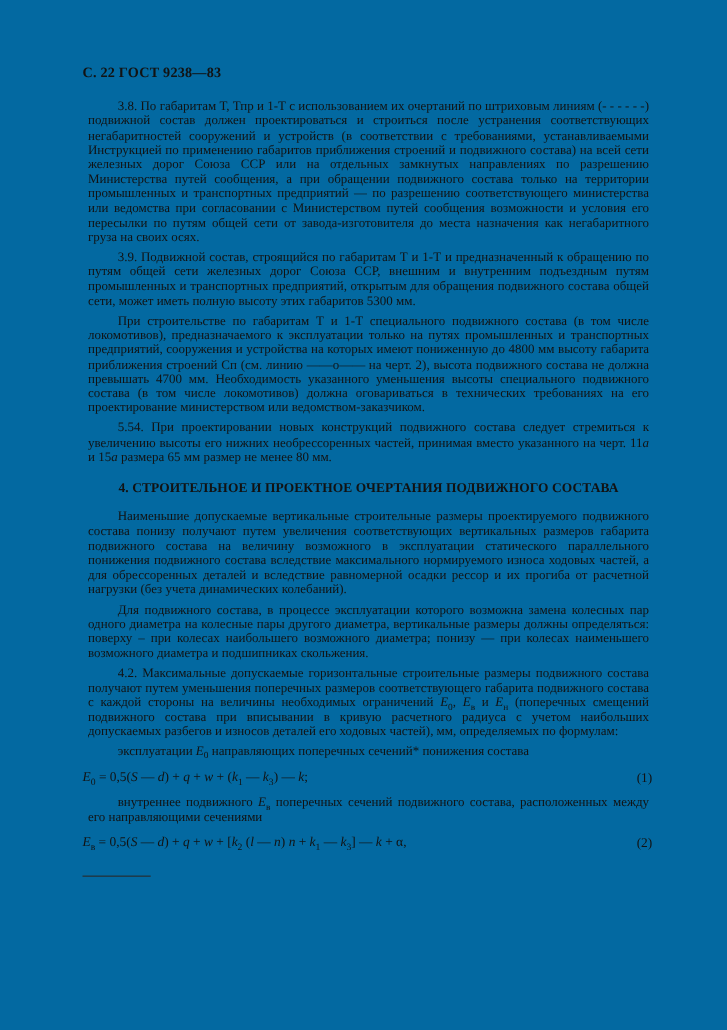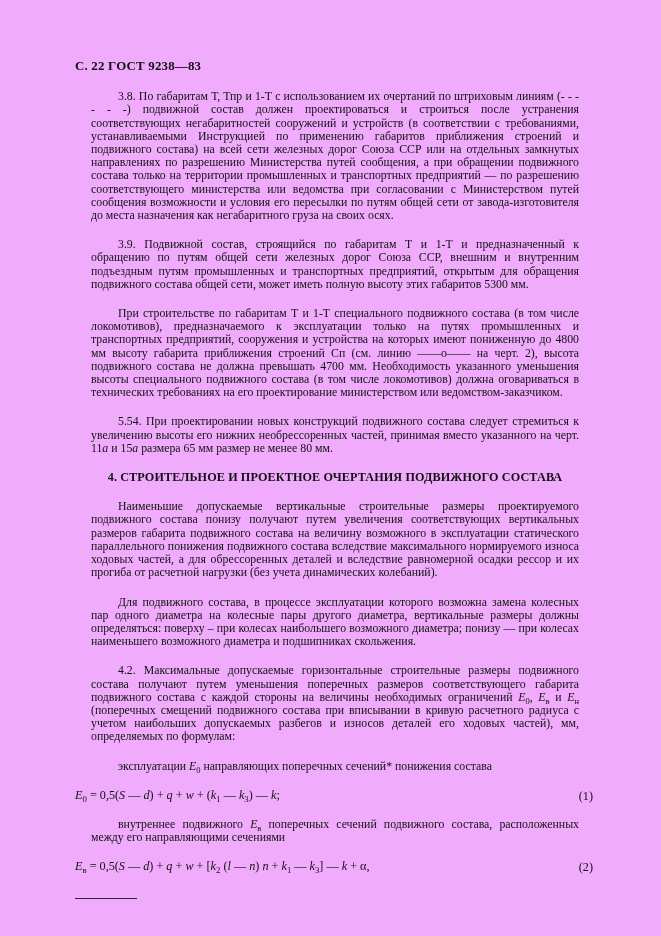--- a/index.html
+++ b/index.html
@@ -1,23 +1,23 @@
 <!DOCTYPE html>
 <html><head>
 <meta charset="utf-8">
 <style>
   html,body{margin:0;padding:0;background:#f4f4f2;}
   .page{
-    width:661px;height:936px;background:#f0abfc;box-sizing:border-box;
+    width:661px;height:936px;background:#0369a1;box-sizing:border-box;
     padding:60px 66px 0 75px;overflow:hidden;
     font-family:"Liberation Serif","DejaVu Serif",serif;
     font-size:11.8px;line-height:13.2px;color:#121212;
   }
   .doc-header{font-weight:bold;font-size:12.9px;margin:0 0 17px 0;letter-spacing:.2px;}
-  .para{margin:16px;text-align:justify;text-indent:27px;}
+  .para{margin:5px;text-align:justify;text-indent:27px;}
   .section-heading{font-weight:bold;text-align:center;font-size:12.2px;margin:15px 0 13px 0;letter-spacing:.1px;}
   .formula{position:relative;margin:10px 0;text-align:left;font-size:12.2px;}
   .formula-body{display:inline-block;}
   .formula-num{position:absolute;right:2px;top:1px;}
   .footnote{margin-top:24px;font-size:10.7px;line-height:12.7px;}
   .footnote-rule{width:62px;border-top:1px solid #2a2a2a;margin:0 0 4px 0;}
   .footnote-text{margin:0;text-align:justify;text-indent:26px;}
   .it{font-style:italic;}
   sub{font-size:.72em;line-height:0;}
 </style>

